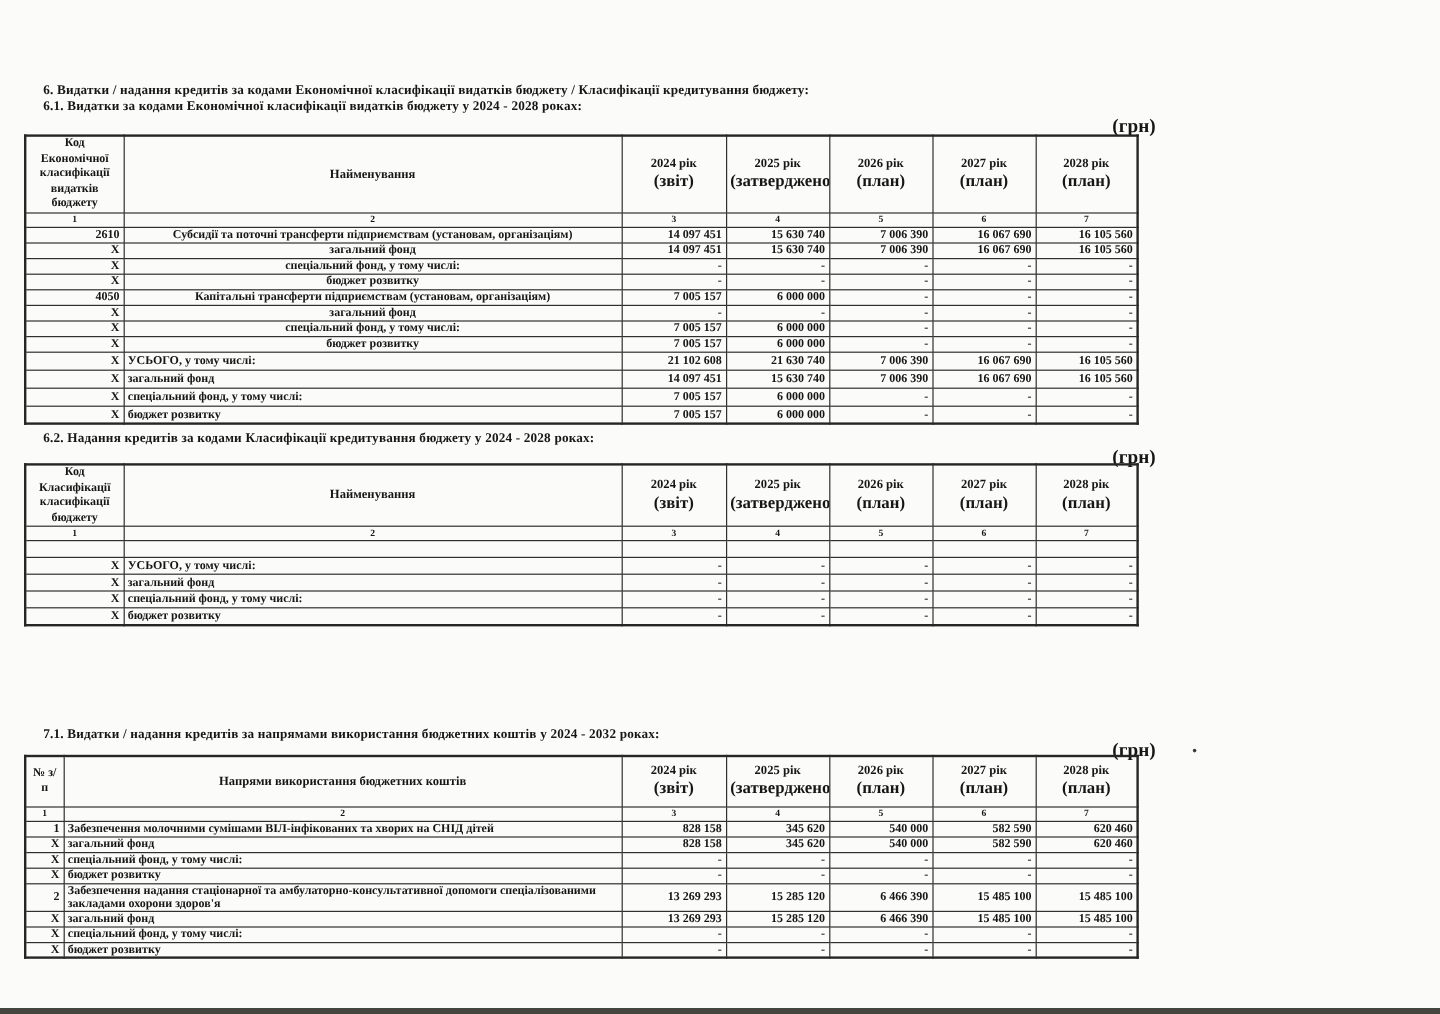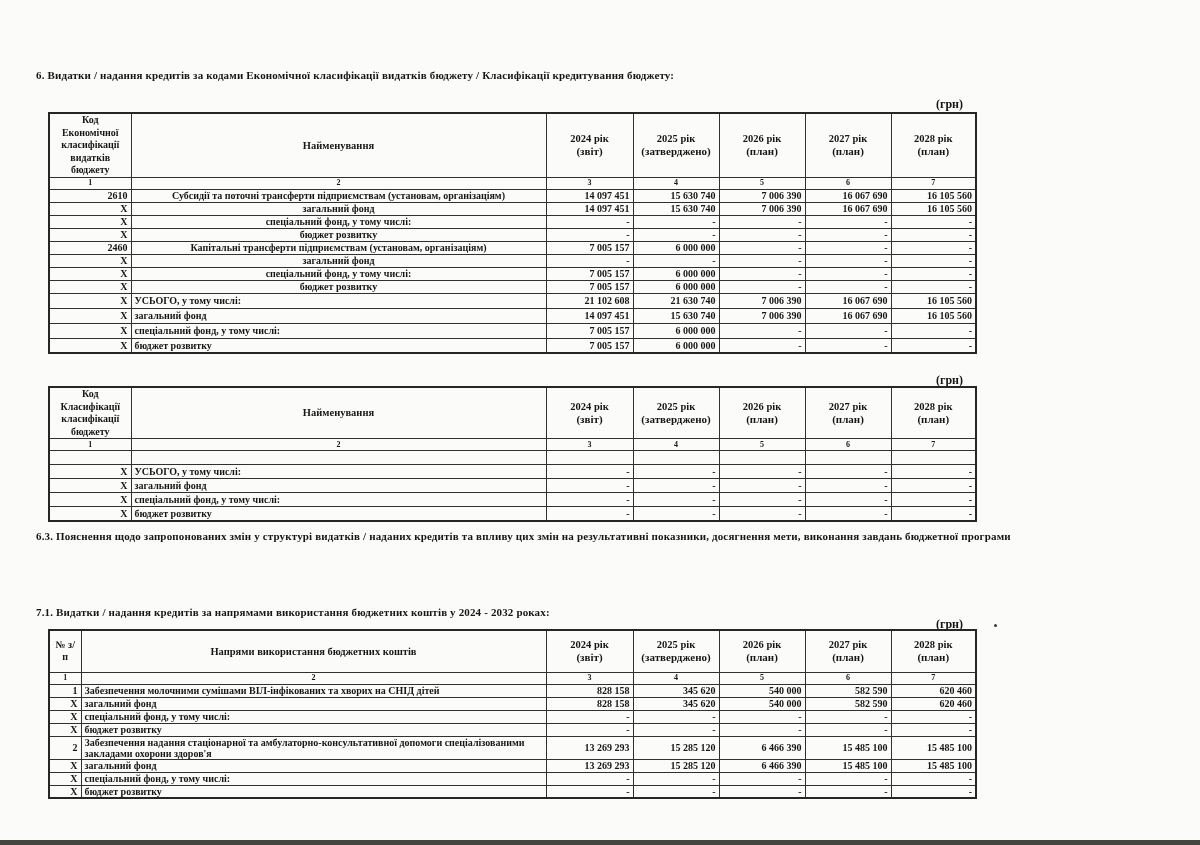--- a/index.html
+++ b/index.html
@@ -2,23 +2,23 @@
 <html><head>
 <meta charset="utf-8">
 <style>
   html,body{margin:0;padding:0;background:#e8e8e6;}
   .page{
     position:relative;width:1200px;height:845px;margin:0 auto;
     background:#fbfbf9;overflow:hidden;
     font-family:"Liberation Serif","DejaVu Serif",serif;color:#161616;
   }
   .h{position:absolute;left:36px;font-weight:bold;font-size:11px;letter-spacing:.15px;white-space:nowrap;}
-  .grn{position:absolute;left:36px;width:927px;text-align:right;font-weight:bold;font-size:12px;}
+  .grn{position:absolute;left:36px;width:927px;text-align:right;font-weight:bold;font-size:16px;}
   table.doc{
-    position:absolute;left:48px;width:927px;
+    position:absolute;left:20px;width:927px;
     border-collapse:collapse;table-layout:fixed;
     border:2px solid #262626;
     padding-left:31px;
   }
   table.doc td{
     border:1px solid #303030;
     font-weight:bold;font-size:10px;line-height:1.12;
     padding:0 3px;overflow:hidden;vertical-align:middle;
   }
   tr.hdr td{text-align:center;font-size:10.5px;line-height:1.25;}
@@ -29,29 +29,30 @@
   tr.nums{height:12px}
   tr.nums td{font-size:8px;text-align:center;padding:0;line-height:1;}
   tr.data{height:13px}
   tr.strong{height:15px}
   #t62 tr.data{height:14px}
   tr.spacer{height:14px}
   td.code{text-align:right}
   td.name.center{text-align:center}
   td.name.left{text-align:left}
   td.val{text-align:right}
-  .year-note{font-size:11px}
+  .year-note{font-size:14px}
   .scan-strip{position:absolute;left:0;right:0;bottom:0;height:5px;background:#45453f;}
   .dot{position:absolute;width:3px;height:3px;border-radius:50%;background:#3a3a3a;}
 </style>
 </head>
 <body>
 
 <div class="page">
   <div class="h" style="top:69px">6. Видатки / надання кредитів за кодами Економічної класифікації видатків бюджету / Класифікації кредитування бюджету:</div>
+  <div class="h" style="top:83px">6.1. Видатки за кодами Економічної класифікації видатків бюджету у 2024 - 2028 роках:</div>
   <div class="grn" style="top:97px">(грн)</div>
   <table class="doc" id="t61" style="top:112px">
       <colgroup>
         <col style="width: 82px;">
         <col style="width: 415px;">
         <col style="width: 87px;">
         <col style="width: 86px;">
         <col style="width: 86px;">
         <col style="width: 86px;">
         <col style="width: 85px;">
@@ -120,21 +121,21 @@
         <tr class="data">
           <td class="code">X</td>
           <td class="name center">бюджет розвитку</td>
           <td class="val">-</td>
           <td class="val">-</td>
           <td class="val">-</td>
           <td class="val">-</td>
           <td class="val">-</td>
         </tr>
         <tr class="data">
-          <td class="code">2460</td>
+          <td class="code">4050</td>
           <td class="name center">Капітальні трансферти підприємствам (установам, організаціям)</td>
           <td class="val">7 005 157</td>
           <td class="val">6 000 000</td>
           <td class="val">-</td>
           <td class="val">-</td>
           <td class="val">-</td>
         </tr>
         <tr class="data">
           <td class="code">X</td>
           <td class="name center">загальний фонд</td>
@@ -194,20 +195,21 @@
           <td class="name left">бюджет розвитку</td>
           <td class="val">7 005 157</td>
           <td class="val">6 000 000</td>
           <td class="val">-</td>
           <td class="val">-</td>
           <td class="val">-</td>
         </tr>
       </tbody>
     </table>
 
+  <div class="h" style="top:359px">6.2. Надання кредитів за кодами Класифікації кредитування бюджету у 2024 - 2028 роках:</div>
   <div class="grn" style="top:373px">(грн)</div>
   <table class="doc" id="t62" style="top:386px">
       <colgroup>
         <col style="width: 82px;">
         <col style="width: 415px;">
         <col style="width: 87px;">
         <col style="width: 86px;">
         <col style="width: 86px;">
         <col style="width: 86px;">
         <col style="width: 85px;">
@@ -287,21 +289,20 @@
           <td class="name left">бюджет розвитку</td>
           <td class="val">-</td>
           <td class="val">-</td>
           <td class="val">-</td>
           <td class="val">-</td>
           <td class="val">-</td>
         </tr>
       </tbody>
     </table>
 
-  <div class="h" style="top:530px">6.3. Пояснення щодо запропонованих змін у структурі видатків / наданих кредитів та впливу цих змін на результативні показники, досягнення мети, виконання завдань бюджетної програми</div>
 
   <div class="h" style="top:606px">7.1. Видатки / надання кредитів за напрямами використання бюджетних коштів у 2024 - 2032 роках:</div>
   <div class="grn" style="top:617px">(грн)</div>
   <table class="doc" id="t71" style="top:629px">
       <colgroup>
         <col style="width: 32px;">
         <col style="width: 465px;">
         <col style="width: 87px;">
         <col style="width: 86px;">
         <col style="width: 86px;">

